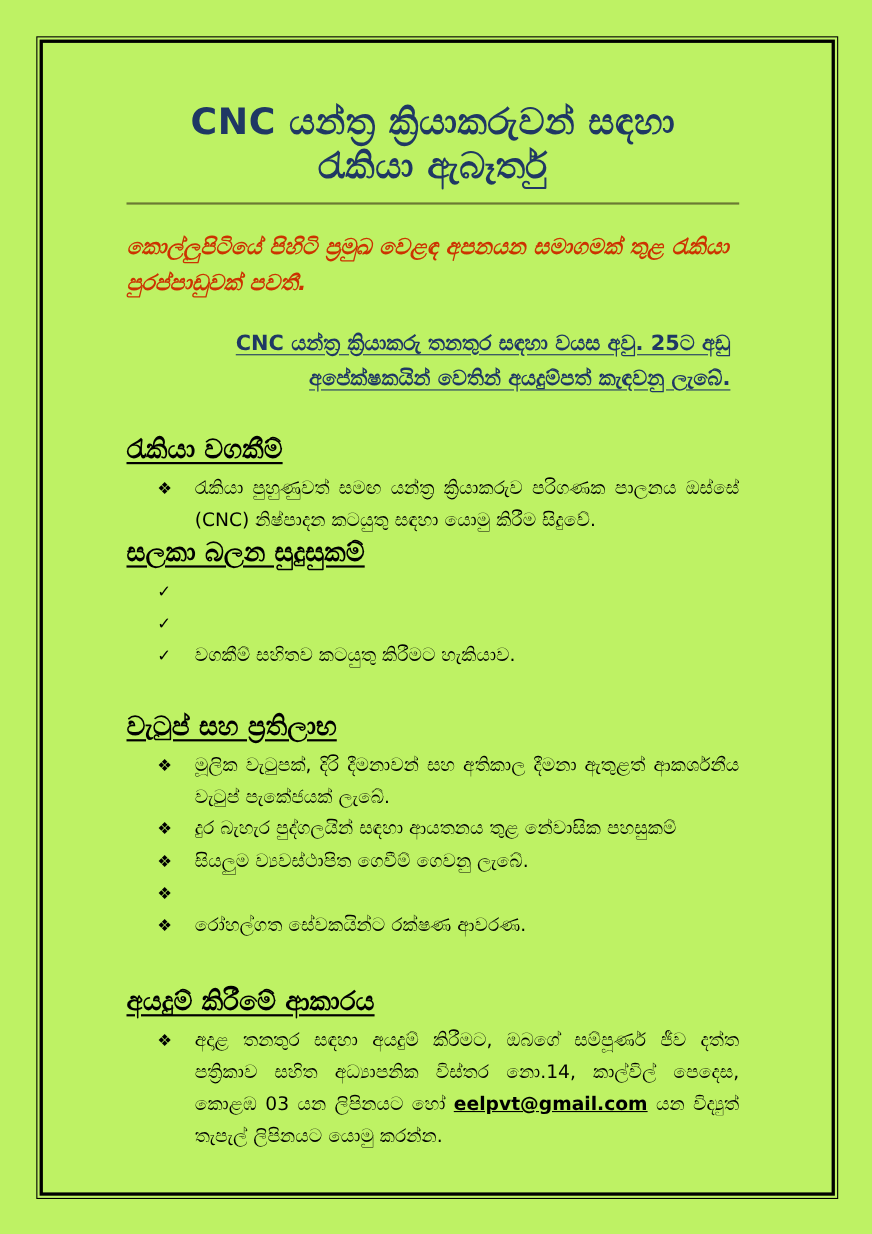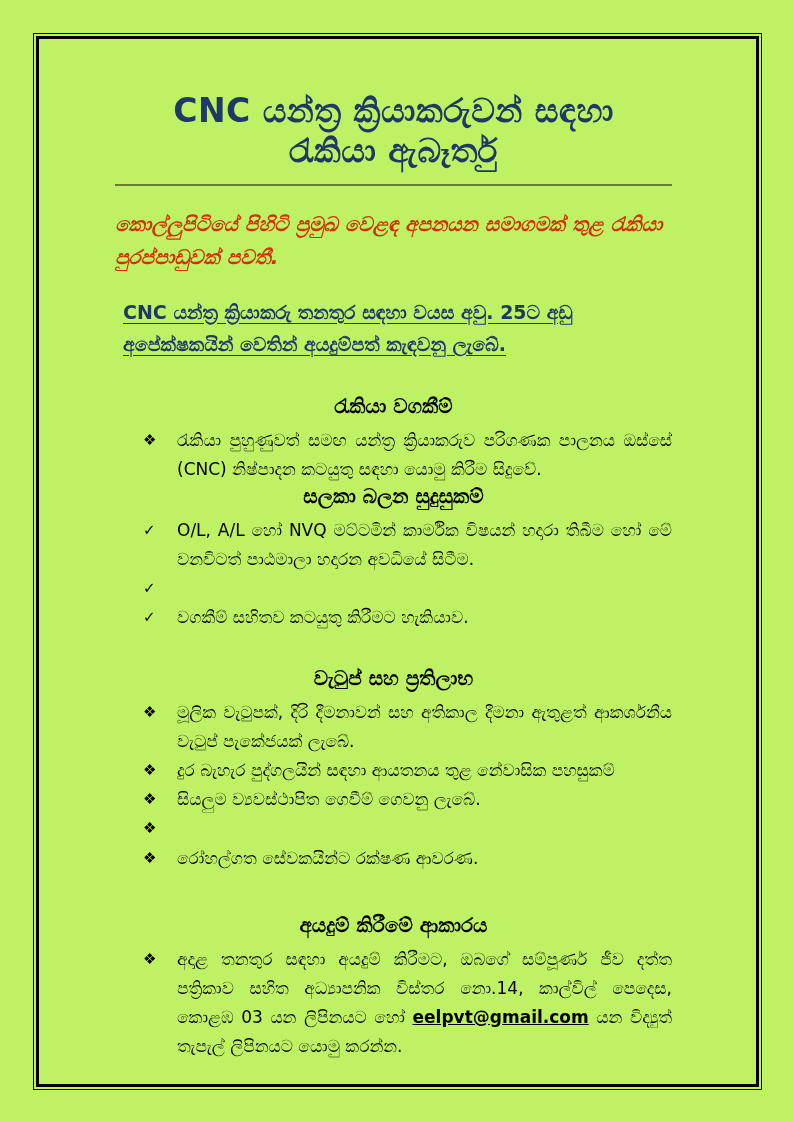--- a/index.html
+++ b/index.html
@@ -55,38 +55,38 @@
     font-size: 20px;
     line-height: 1.65;
     margin-bottom: 20px;
   }
 
   .notice {
     color: #1F3864;
     font-weight: 700;
     font-size: 19px;
     line-height: 1.7;
-    text-align: left;
+    text-align: right;
     text-decoration: underline;
     text-underline-offset: 4px;
     margin: 22px 8px 0 8px;
   }
 
   section.block { margin-top: 34px; }
   section.block.tight { margin-top: 0; }
   section.block.wide { margin-top: 40px; }
 
   .sec-heading {
     color: #000000;
-    font-size: 20px;
+    font-size: 24px;
     font-weight: 700;
+    text-decoration: underline;
     text-decoration-thickness: 2px;
     text-underline-offset: 4px;
     margin-bottom: 8px;
-    text-align: center;
   }
 
   ul.bullets { list-style: none; }
   ul.bullets li {
     display: flex;
     align-items: flex-start;
     padding-left: 28px;
     font-size: 17px;
     line-height: 1.7;
     color: #000000;
@@ -137,21 +137,20 @@
               <span class="btext">රැකියා පුහුණුවත් සමඟ යන්ත්‍ර ක්‍රියාකරුව පරිගණක පාලනය ඔස්සේ (CNC) නිෂ්පාදන කටයුතු සඳහා යොමු කිරීම සිදුවේ.</span>
             </li>
           </ul>
         </section>
 
         <section class="block tight">
           <h2 class="sec-heading">සලකා බලන සුදුසුකම්</h2>
           <ul class="bullets">
             <li>
               <span class="marker">✓</span>
-              <span class="btext">O/L, A/L හෝ NVQ මට්ටමින් කාර්මික විෂයන් හදාරා තිබීම හෝ මේ වනවිටත් පාඨමාලා හදාරන අවධියේ සිටීම.</span>
             </li>
             <li>
               <span class="marker">✓</span>
             </li>
             <li>
               <span class="marker">✓</span>
               <span class="btext">වගකීම් සහිතව කටයුතු කිරීමට හැකියාව.</span>
             </li>
           </ul>
         </section>

